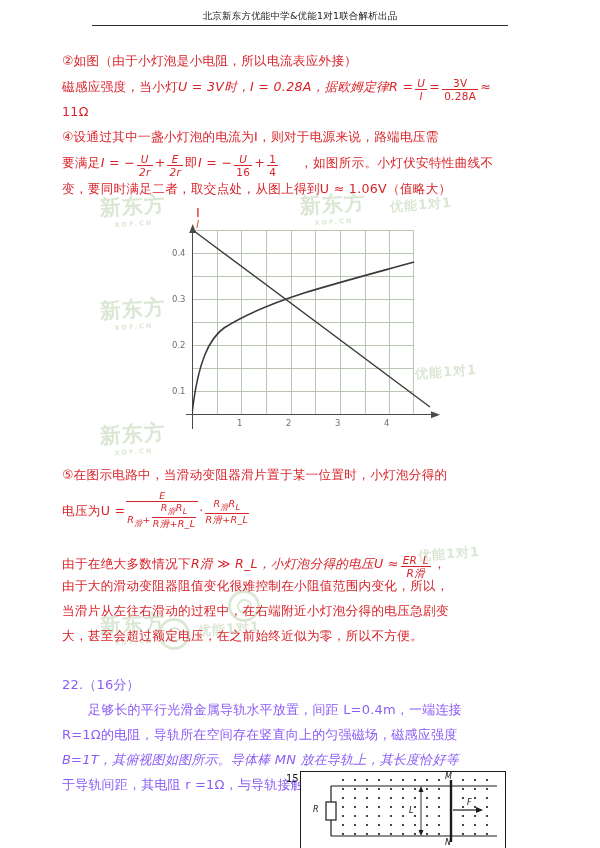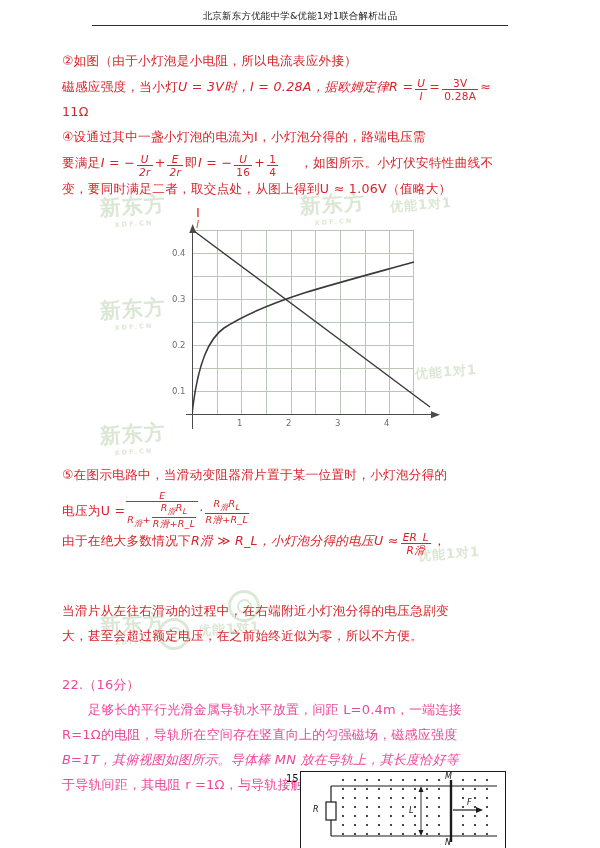--- a/index.html
+++ b/index.html
@@ -40,21 +40,21 @@
   .fracs{
     display:inline-block;vertical-align:-8px;
     text-align:center;font-size:9.5px;line-height:11px;margin:0 1px;
   }
   .fracs .num{display:block;padding:0 1px;}
   .fracs .den{display:block;border-top:1px solid #d8232a;padding:0 1px;}
 
   
   .blk{
     position:absolute;
-    font-size:13px;color:#ec4899;line-height:25px;letter-spacing:.2px;
+    font-size:13px;color:#8b5cf6;line-height:25px;letter-spacing:.2px;
   }
 
   
   .graph{
     position:absolute;left:150px;top:222px;width:290px;height:230px;
   }
   .grid-area{
     position:absolute;left:42px;top:8px;width:222px;height:184px;
     background:#fff;
   }
@@ -133,21 +133,21 @@
   <div class="wm wm-ring" style="left:158px;top:618px;"></div>
   <div class="wm wm-ring" style="left:228px;top:590px;"></div>
 
   <div class="ans" style="left:62px;top:48px;">②如图（由于小灯泡是小电阻，所以电流表应外接）</div>
 
   <div class="ans" style="left:62px;top:74px;">
     <span>磁感应强度，当小灯</span><span class="it">U = 3V时，</span><span class="it">I = 0.28A，据欧姆定律</span><span class="it">R =</span><span class="frac"><span class="num it">U</span><span class="den it">I</span></span><span>=</span><span class="frac"><span class="num">3V</span><span class="den">0.28A</span></span><span>≈</span>
   </div>
   <div class="ans" style="left:62px;top:99px;">11Ω</div>
 
-  <div class="ans" style="left:62px;top:124px;">④设通过其中一盏小灯泡的电流为I，小灯泡分得的，路端电压需</div>
+  <div class="ans" style="left:62px;top:124px;">④设通过其中一盏小灯泡的电流为I，则对于电源来说，路端电压需</div>
 
   <div class="ans" style="left:62px;top:150px;">
     <span>要满足</span><span class="it">I = −</span><span class="frac"><span class="num it">U</span><span class="den it">2r</span></span><span>+</span><span class="frac"><span class="num it">E</span><span class="den it">2r</span></span><span>即</span><span class="it">I = −</span><span class="frac"><span class="num it">U</span><span class="den">16</span></span><span>+</span><span class="frac"><span class="num">1</span><span class="den">4</span></span>
   </div>
   <div class="ans" style="left:62px;top:150px;width:0;height:0;"></div>
   <div class="ans" style="left:300px;top:150px;">，如图所示。小灯伏安特性曲线不</div>
 
   <div class="ans" style="left:62px;top:176px;">变，要同时满足二者，取交点处，从图上得到U ≈ 1.06V（值略大）</div>
 
   <div class="graph">
@@ -206,24 +206,25 @@
     </div>
   </div>
   <div class="ans" style="left:196px;top:200px;font-size:13px;">I</div>
 
   <div class="ans" style="left:62px;top:462px;">⑤在图示电路中，当滑动变阻器滑片置于某一位置时，小灯泡分得的</div>
 
   <div class="ans" style="left:62px;top:490px;">
     <span>电压为U =</span><span class="fracs"><span class="num it">E</span><span class="den it"><span>R</span><sub>滑</sub><span>+</span><span class="fracs" style="vertical-align:-4px"><span class="num"><span>R</span><sub>滑</sub><span>R</span><sub>L</sub></span><span class="den">R滑+R_L</span></span></span></span><span>·</span><span class="fracs"><span class="num it"><span>R</span><sub>滑</sub><span>R</span><sub>L</sub></span><span class="den it">R滑+R_L</span></span>
   </div>
 
-  <div class="ans" style="left:62px;top:528px;">
+  <div class="ans" style="left:62px;top:551px;">
     <span>由于在绝大多数情况下</span><span class="it">R滑 ≫ R_L，小灯泡分得的电压U ≈</span><span class="frac"><span class="num it">ER_L</span><span class="den it">R滑</span></span><span>，</span>
   </div>
 
+  <div class="ans" style="left:62px;top:573px;">由于大的滑动变阻器阻值变化很难控制在小阻值范围内变化，所以，</div>
   <div class="ans" style="left:62px;top:598px;">当滑片从左往右滑动的过程中，在右端附近小灯泡分得的电压急剧变</div>
   <div class="ans" style="left:62px;top:623px;">大，甚至会超过额定电压，在之前始终近似为零，所以不方便。</div>
 
   <div class="blk" style="left:62px;top:672px;">
     <span>22.</span><span>（16分）</span>
   </div>
   <div class="blk" style="left:88px;top:697px;">足够长的平行光滑金属导轨水平放置，间距  L=0.4m，一端连接</div>
   <div class="blk" style="left:62px;top:722px;">R=1Ω的电阻，导轨所在空间存在竖直向上的匀强磁场，磁感应强度</div>
   <div class="blk" style="left:62px;top:747px;font-style:italic;">B=1T，其俯视图如图所示。导体棒 MN 放在导轨上，其长度恰好等</div>
   <div class="blk" style="left:62px;top:772px;">于导轨间距，其电阻 r =1Ω，与导轨接触良好，导轨电阻不计。在平</div>

